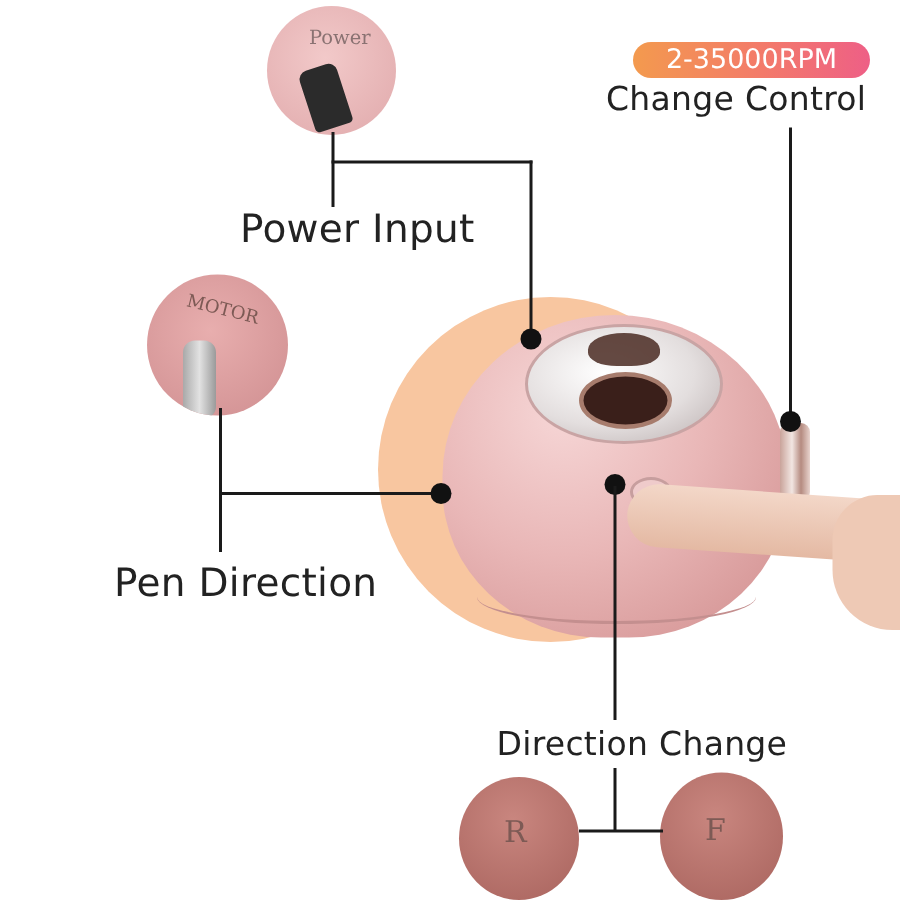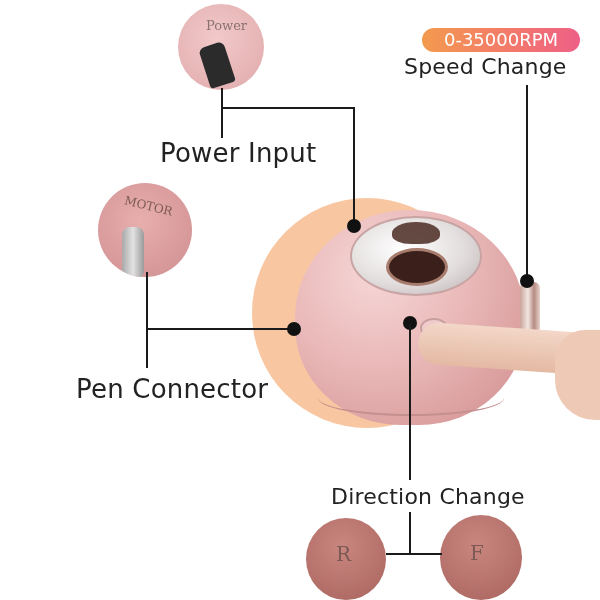--- a/index.html
+++ b/index.html
@@ -49,26 +49,26 @@
   <div class="abs" style="left:24px;top:44px;width:22px;height:52px;background:linear-gradient(90deg,#a9a9a9,#e2e2e2,#9a9a9a);border-radius:8px;"></div>
 </div>
 
 <div class="detail" style="left:306px;top:518px;width:80px;height:82px;background:radial-gradient(circle at 45% 35%,#c9867f,#a8635d);">
   <span class="engr" style="left:30px;top:24px;font-size:20px;">R</span>
 </div>
 <div class="detail" style="left:440px;top:515px;width:82px;height:85px;background:radial-gradient(circle at 45% 35%,#c9867f,#a8635d);">
   <span class="engr" style="left:30px;top:26px;font-size:20px;">F</span>
 </div>
 
-<div class="rpm">0-35000RPM</div>
-<div class="label" style="left:404px;top:54px;font-size:22px;">Speed Change</div>
+<div class="rpm">2-35000RPM</div>
+<div class="label" style="left:404px;top:54px;font-size:22px;">Change Control</div>
 
 <div class="label" style="left:160px;top:138px;">Power Input</div>
 
-<div class="label" style="left:76px;top:374px;">Pen Connector</div>
+<div class="label" style="left:76px;top:374px;">Pen Direction</div>
 
 <div class="label" style="left:304px;top:484px;font-size:22px;margin-left:27px;">Direction Change</div>
 
 <div class="line" style="left:221px;top:88px;width:2px;height:50px;"></div>
 <div class="line" style="left:221px;top:107px;width:134px;height:2px;"></div>
 <div class="line" style="left:353px;top:107px;width:2px;height:116px;"></div>
 <div class="dot" style="left:347px;top:219px;"></div>
 
 <div class="line" style="left:526px;top:85px;width:2px;height:194px;"></div>
 <div class="dot" style="left:520px;top:274px;"></div>

